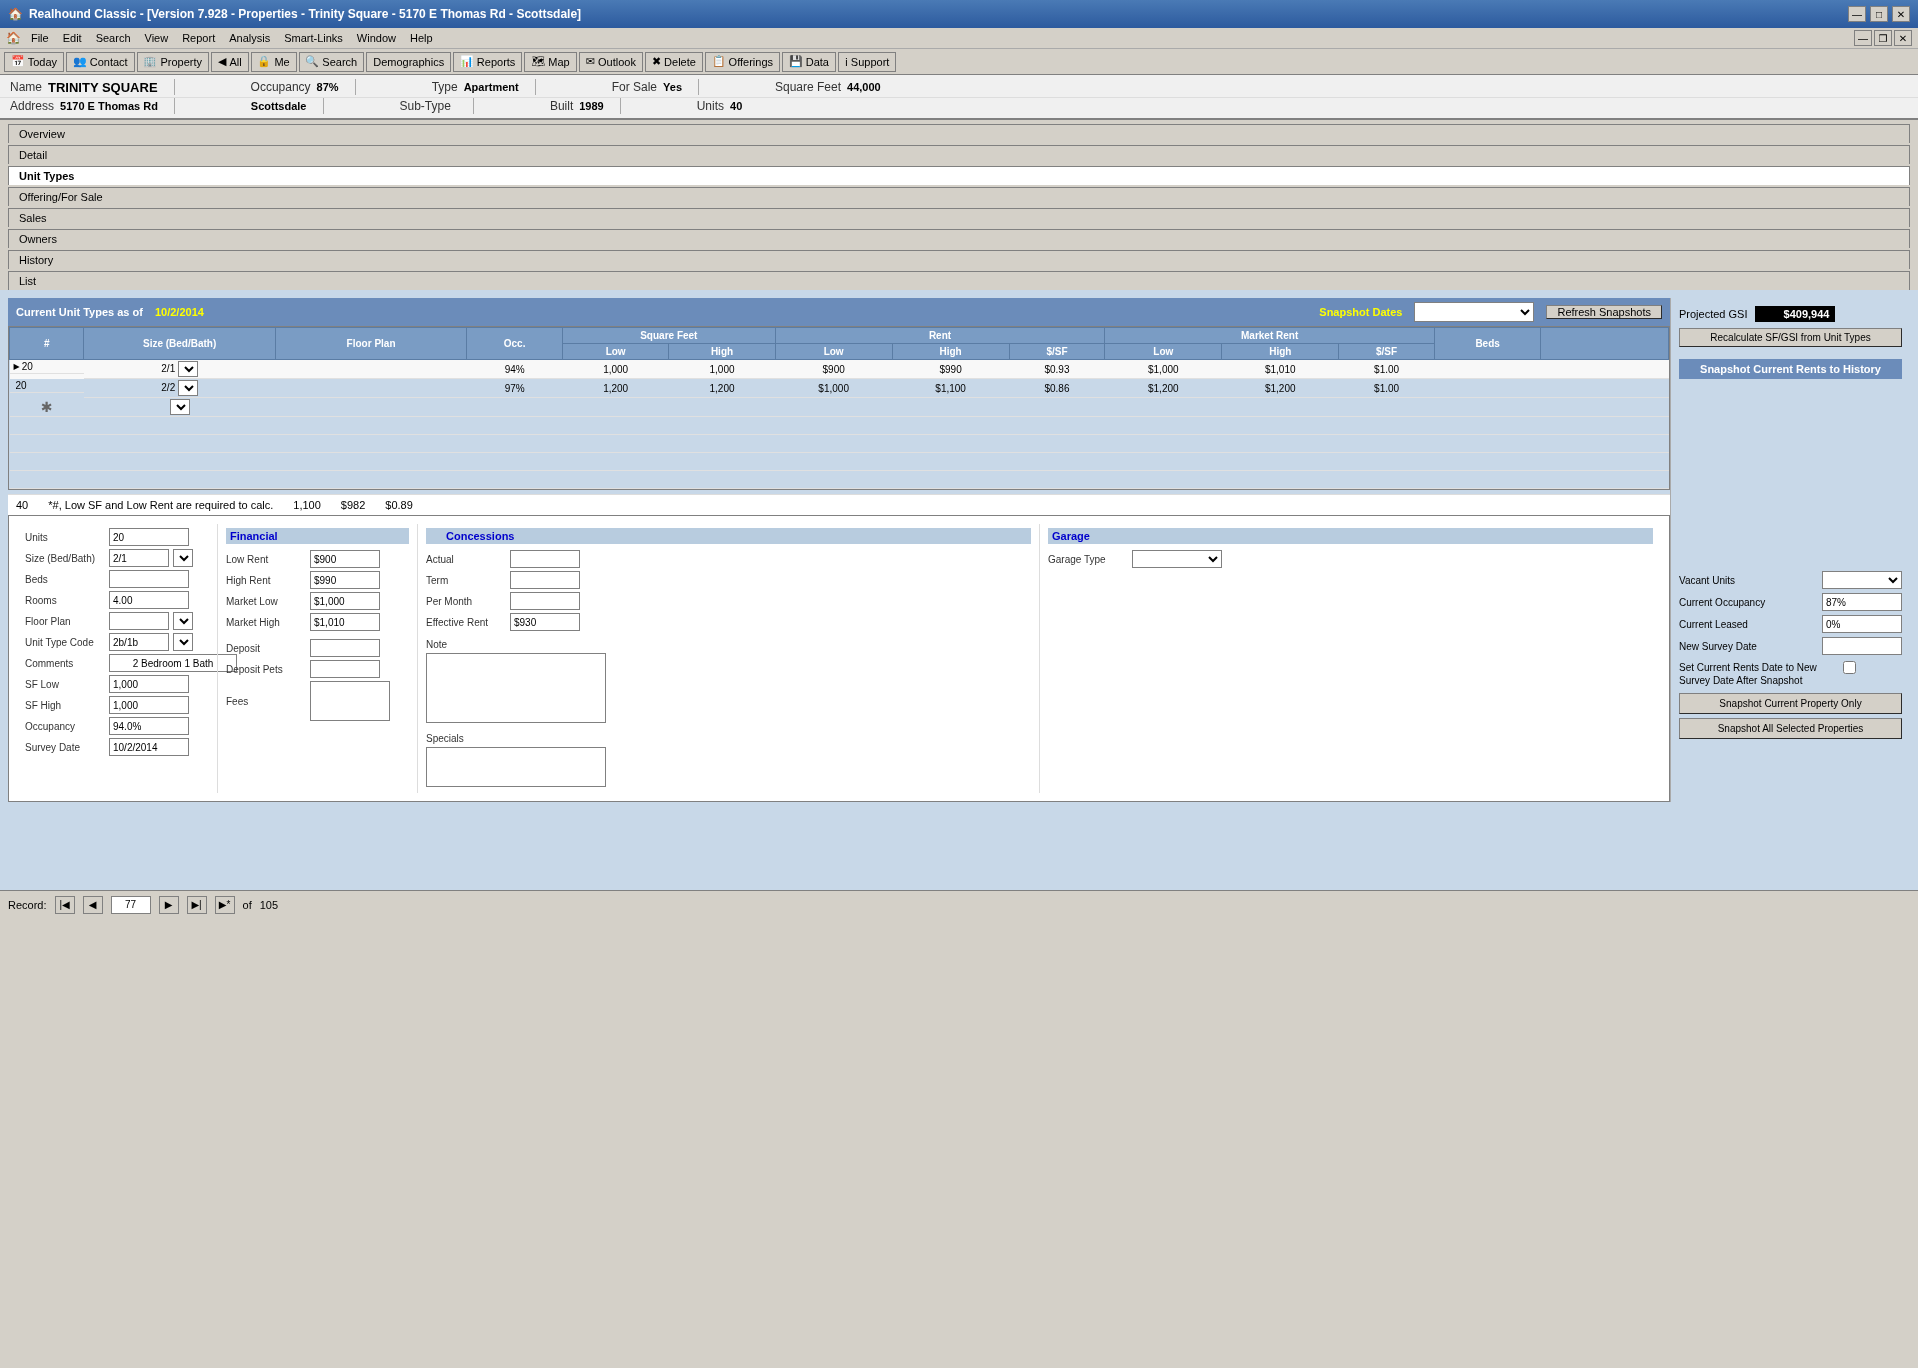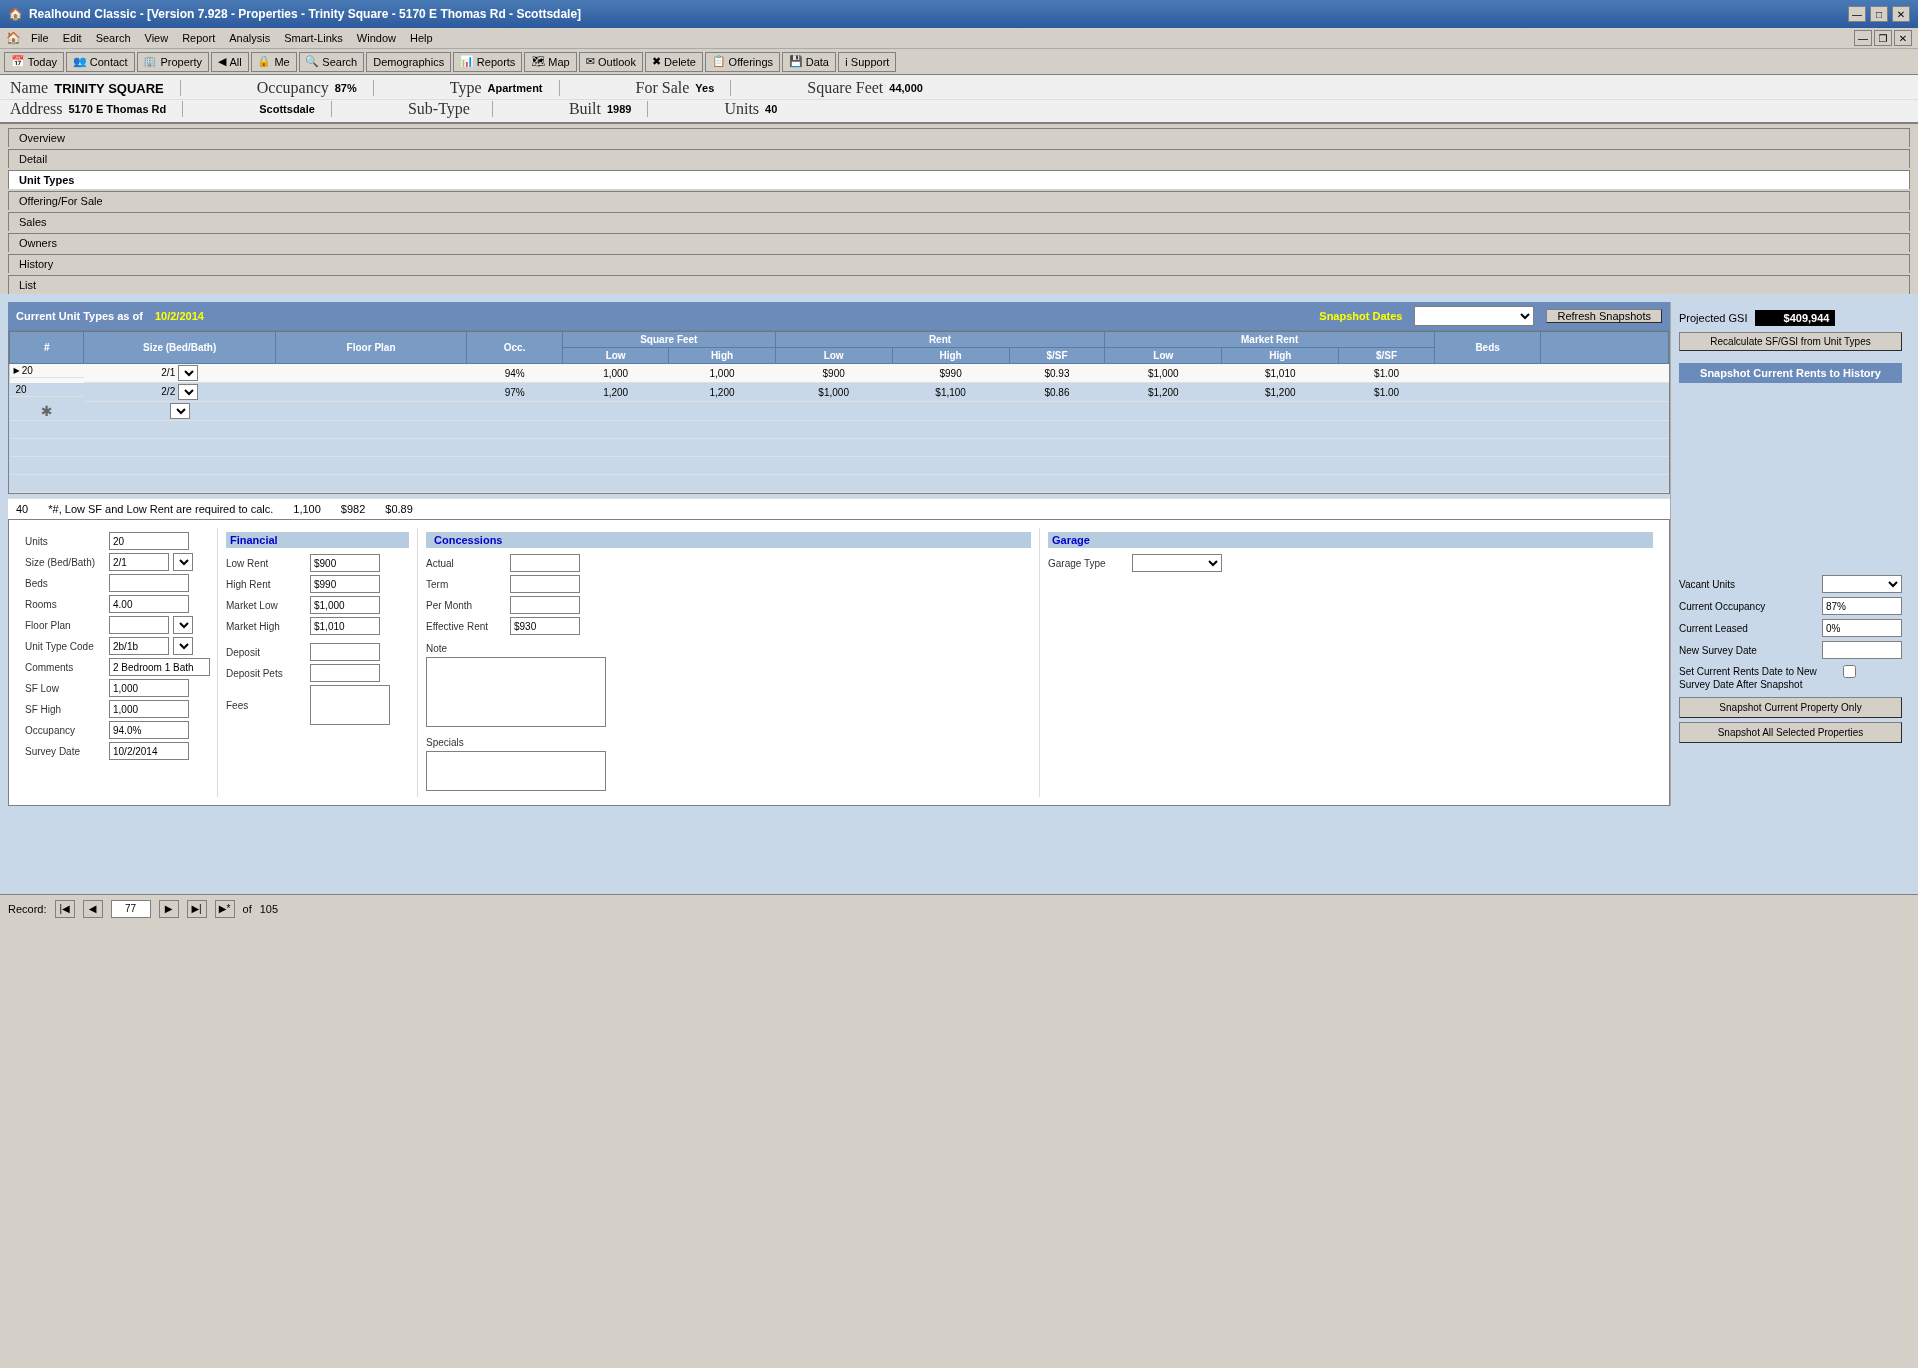--- a/index.html
+++ b/index.html
@@ -73,21 +73,21 @@
     .recalc-btn { background: #d4d0c8; border: 1px outset #808080; padding: 3px 8px; font-size: 10px; cursor: pointer; width: 100%; text-align: center; margin-bottom: 4px; }
 
     .refresh-btn { background: #d4d0c8; border: 1px outset #808080; padding: 0 10px; font-size: 11px; cursor: pointer; white-space: nowrap; }
 
     .ut-outer { border: 1px solid #808080; margin-bottom: 4px; }
 
     .prop-row1 { display: flex; align-items: center; gap: 12px; padding: 4px 10px 2px; }
     .prop-row2 { display: flex; align-items: center; gap: 12px; padding: 0 10px 4px; }
 
     .prop-section { display: flex; align-items: center; gap: 6px; }
-    .lbl { font-size: 16px; color: #333; font-family: Liberation Serif, serif; }
+    .lbl { font-size: 12px; color: #333; }
     .val { font-size: 11px; font-weight: bold; }
     .val-large { font-size: 13px; font-weight: bold; }
 
     .separator { width: 1px; height: 16px; background: #aaa; margin: 0 4px; }
 
     
     .two-col { display: flex; gap: 0; }
     .table-area { flex: 1; }
     .side-panel { width: 240px; background: #c8d8e8; padding: 8px; border-left: 1px solid #aaa; }
   </style>
@@ -393,21 +393,21 @@
               <input class="form-input" value="" style="width: 60px;">
               <select class="form-select" style="width:20px;"></select>
             </div>
             <div class="field-row">
               <span class="field-label">Unit Type Code</span>
               <input class="form-input" value="2b/1b" style="width: 60px;">
               <select class="form-select" style="width:20px;"></select>
             </div>
             <div class="field-row">
               <span class="field-label">Comments</span>
-              <input class="form-input" value="2 Bedroom 1 Bath" style="width: 101px;">
+              <input class="form-input" value="2 Bedroom 1 Bath" style="width: 128px; text-align: center;">
             </div>
             <div class="field-row">
               <span class="field-label">SF Low</span>
               <input class="form-input" value="1,000" style="width: 80px;">
             </div>
             <div class="field-row">
               <span class="field-label">SF High</span>
               <input class="form-input" value="1,000" style="width: 80px;">
             </div>
             <div class="field-row">
@@ -448,21 +448,21 @@
               <span class="field-label">Deposit Pets</span>
               <input class="form-input" value="" style="width: 70px;">
             </div>
             <div class="field-row">
               <span class="field-label">Fees</span>
               <textarea class="textarea-small" style="height: 40px; width: 80px;"></textarea>
             </div>
           </div>
 
           <div style="padding:4px 8px; border-left:1px solid #ddd;">
-            <div style="background:#b8ccdf; padding:2px 8px; margin-bottom:6px;">
+            <div style="background:#b8ccdf; padding:2px 20px; margin-bottom:6px;">
               <span style="color:#0000cc;font-weight:bold;font-size:11px;">Concessions</span>
             </div>
             <div class="field-row">
               <span class="field-label">Actual</span>
               <input class="form-input" value="" style="width: 70px;">
             </div>
             <div class="field-row">
               <span class="field-label">Term</span>
               <input class="form-input" value="" style="width: 70px;">
             </div>

